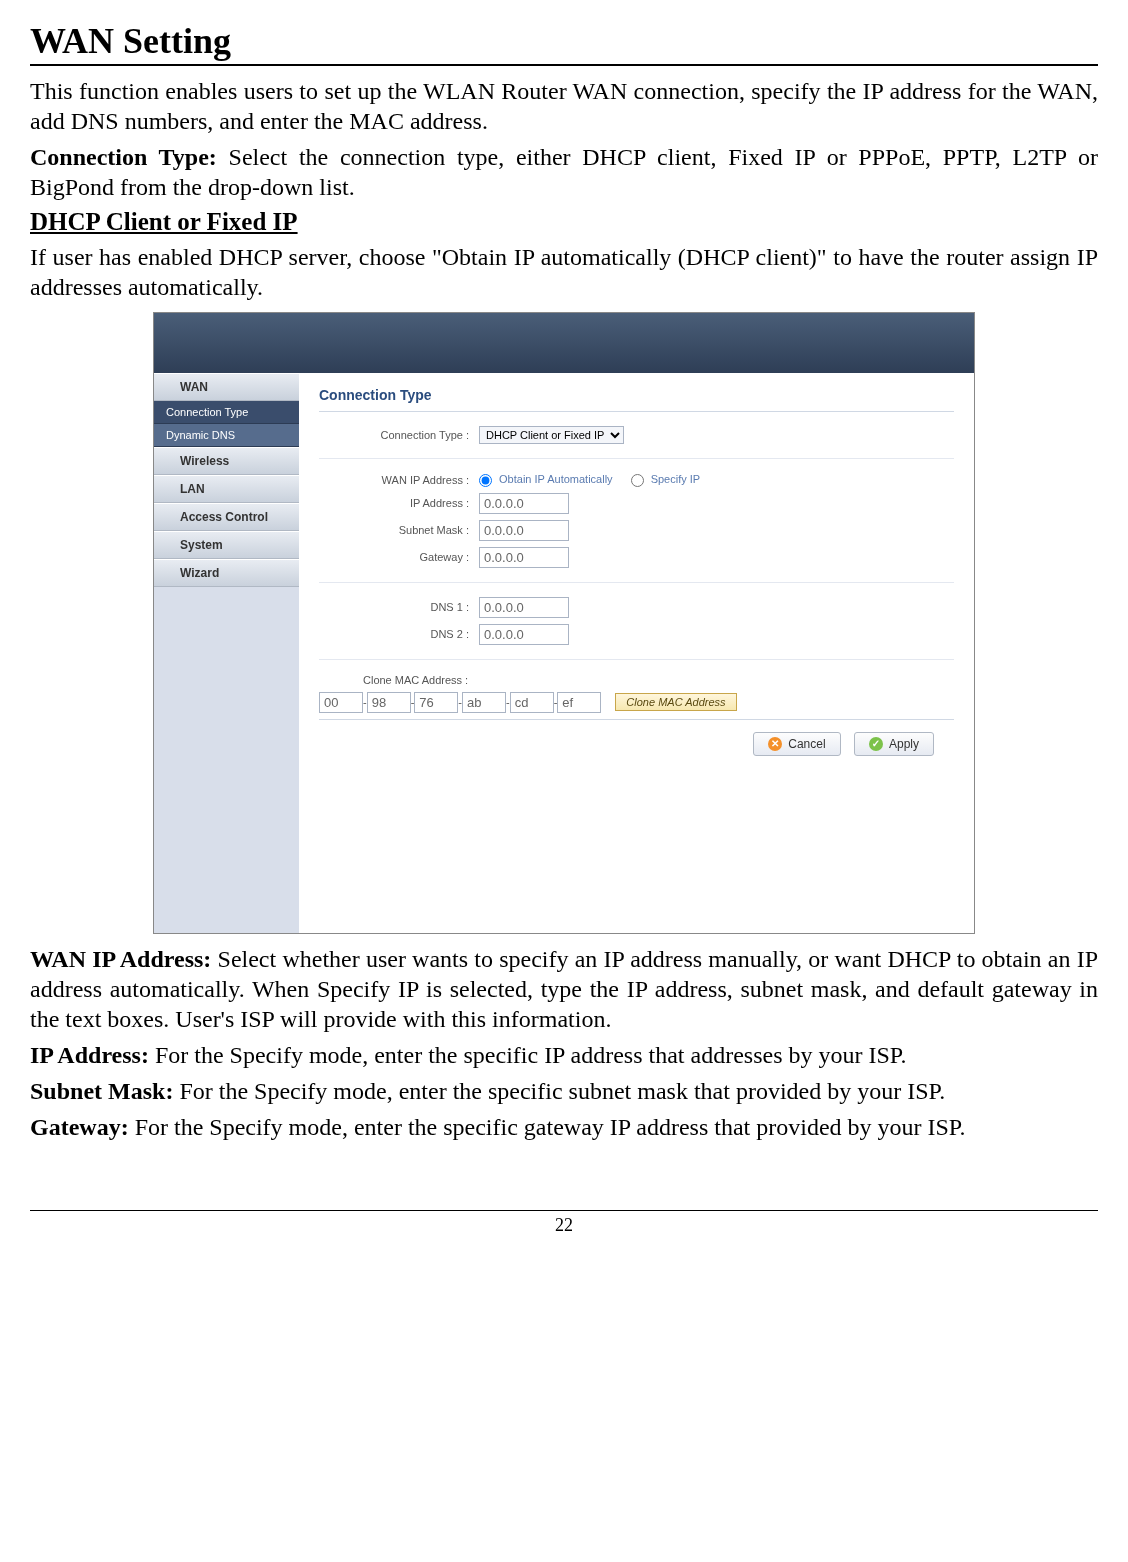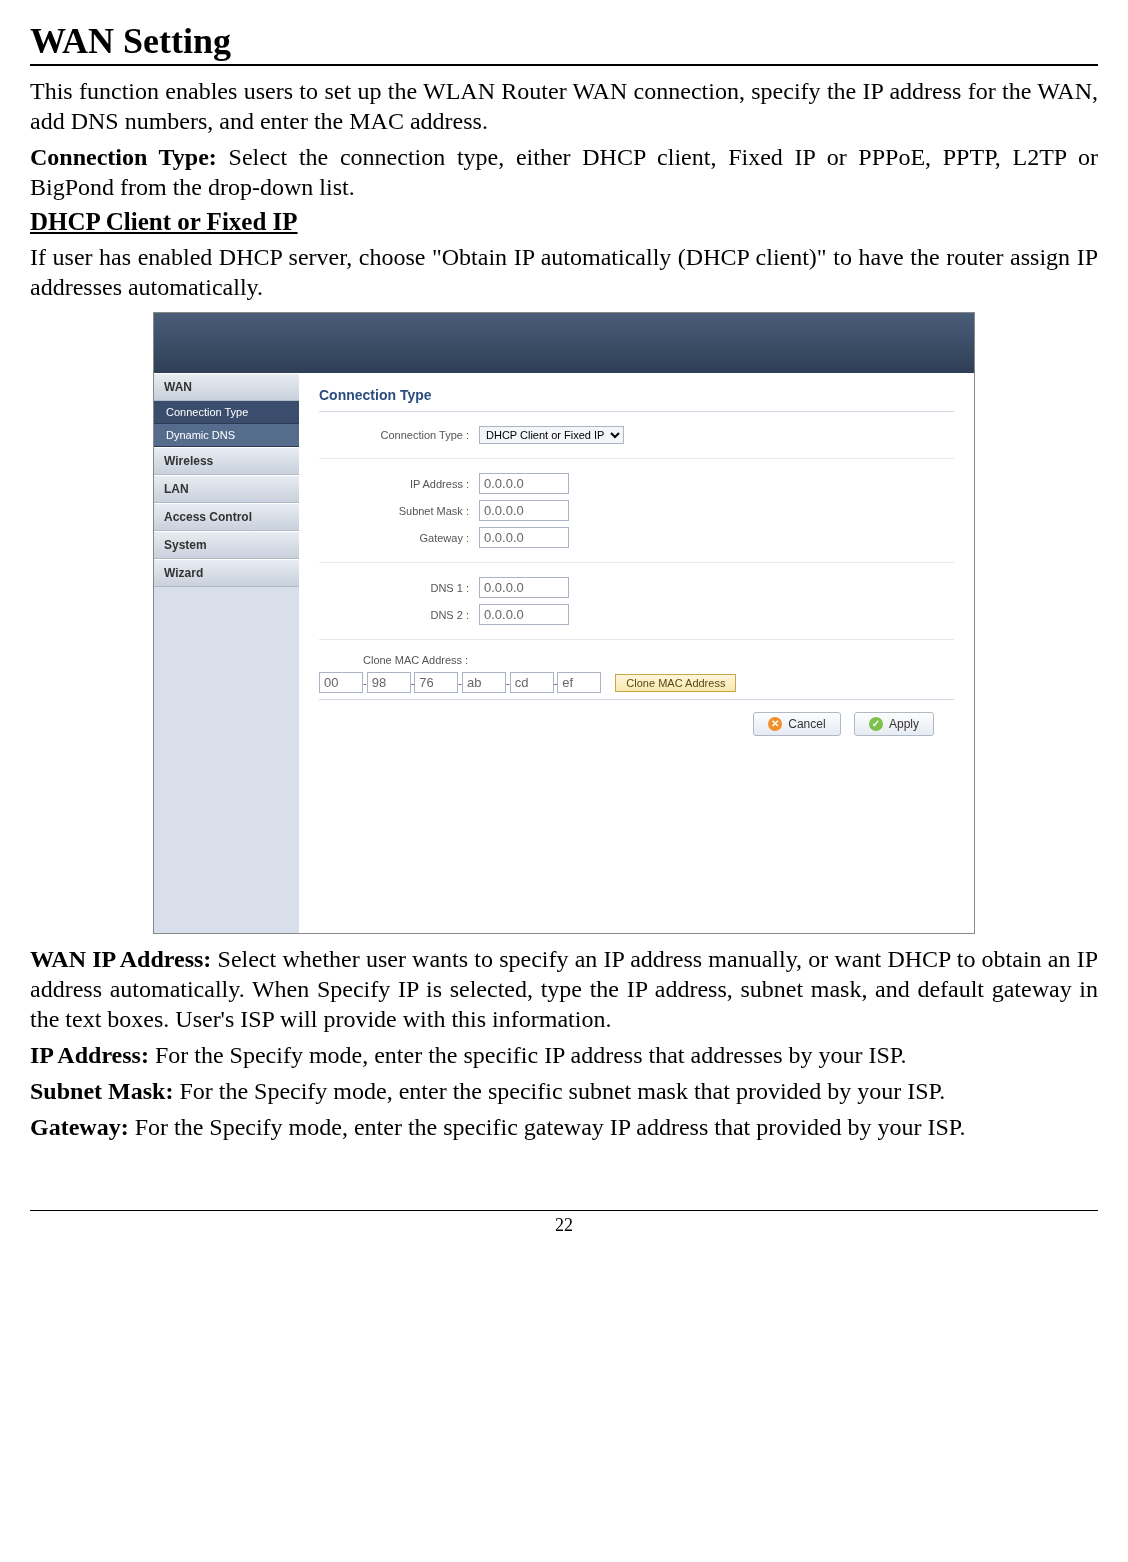--- a/index.html
+++ b/index.html
@@ -64,21 +64,21 @@
   .sidebar {
     width: 145px;
     padding: 0;
     margin: 0;
     background: #d8deea;
   }
   .sidebar .section-head {
     background: linear-gradient(to bottom,#e8ecf2,#c9d1dc);
     font-weight: bold;
     color: #333;
-    padding: 6px 10px;
+    padding: 6px 26px;
     font-size: 12px;
     border-bottom: 1px solid #b0b8c4;
     border-top: 1px solid #fff;
   }
   .sidebar .section-item {
     background: #3a4d6c;
     color: #fff;
     padding: 5px 12px;
     font-size: 11px;
     border-bottom: 1px solid #2c3b54;
@@ -143,20 +143,21 @@
   }
   input[type=radio] { margin: 0 4px 0 0; vertical-align: middle; }
   .btn-clone {
     border: 1px solid #c8a64a;
     background: linear-gradient(to bottom,#fff6dc,#f7e8b0);
     padding: 2px 10px;
     font-size: 11px;
     color: #5a4a10;
     cursor: pointer;
     margin-left: 14px;
+    font-style: italic;
   }
   .footer-bar {
     border-top: 1px solid #d0d8e4;
     padding: 12px 20px;
     text-align: right;
   }
   .ui-btn {
     display: inline-flex;
     align-items: center;
     gap: 6px;
@@ -217,20 +218,31 @@
 
       <div class="form-row">
         <div class="form-label">Connection Type :</div>
         <select class="dropdown">
           <option>DHCP Client or Fixed IP</option>
         </select>
       </div>
 
       <div class="form-sep"></div>
 
+      <div class="form-row">
+        <div class="form-label">WAN IP Address :</div>
+        <label class="radio-label">
+          <input type="radio" name="wanip" checked="" style="">
+          <span>Obtain IP Automatically</span>
+        </label>
+        <label class="radio-label">
+          <input type="radio" name="wanip" style="">
+          <span>Specify IP</span>
+        </label>
+      </div>
 
       <div class="form-row">
         <div class="form-label">IP Address :</div>
         <input type="text" class="field" value="0.0.0.0" style="">
       </div>
       <div class="form-row">
         <div class="form-label">Subnet Mask :</div>
         <input type="text" class="field" value="0.0.0.0" style="">
       </div>
       <div class="form-row">

